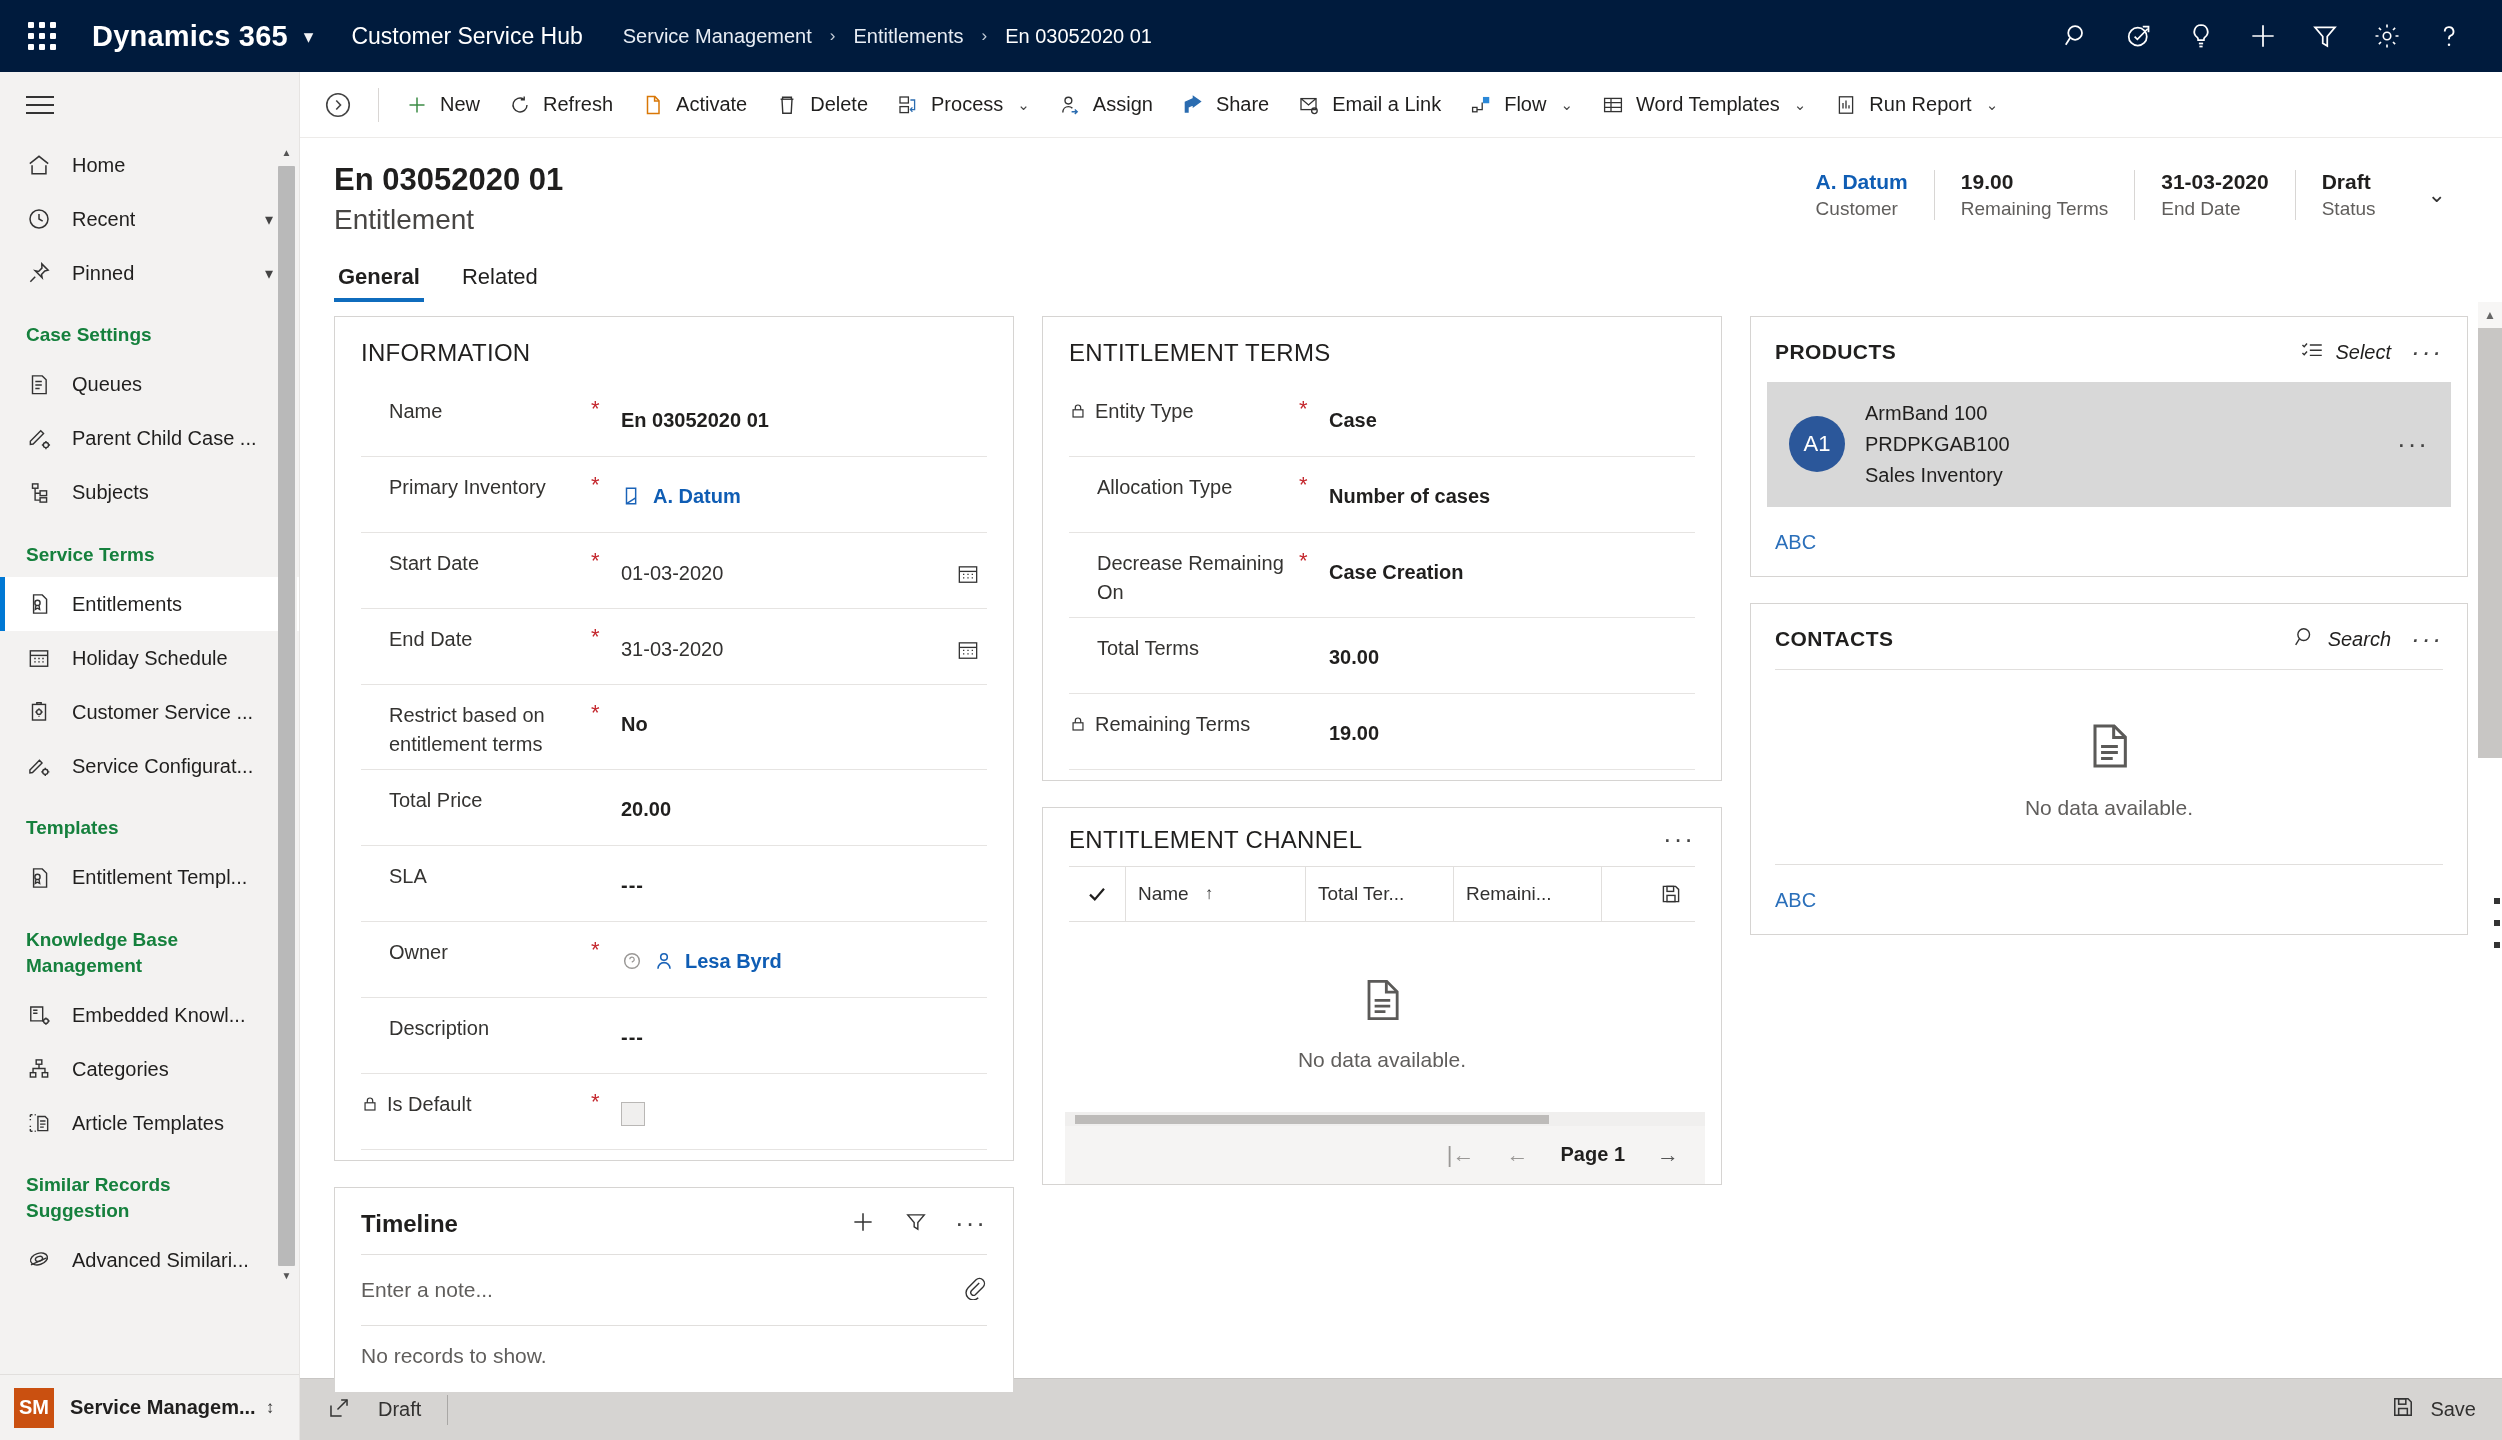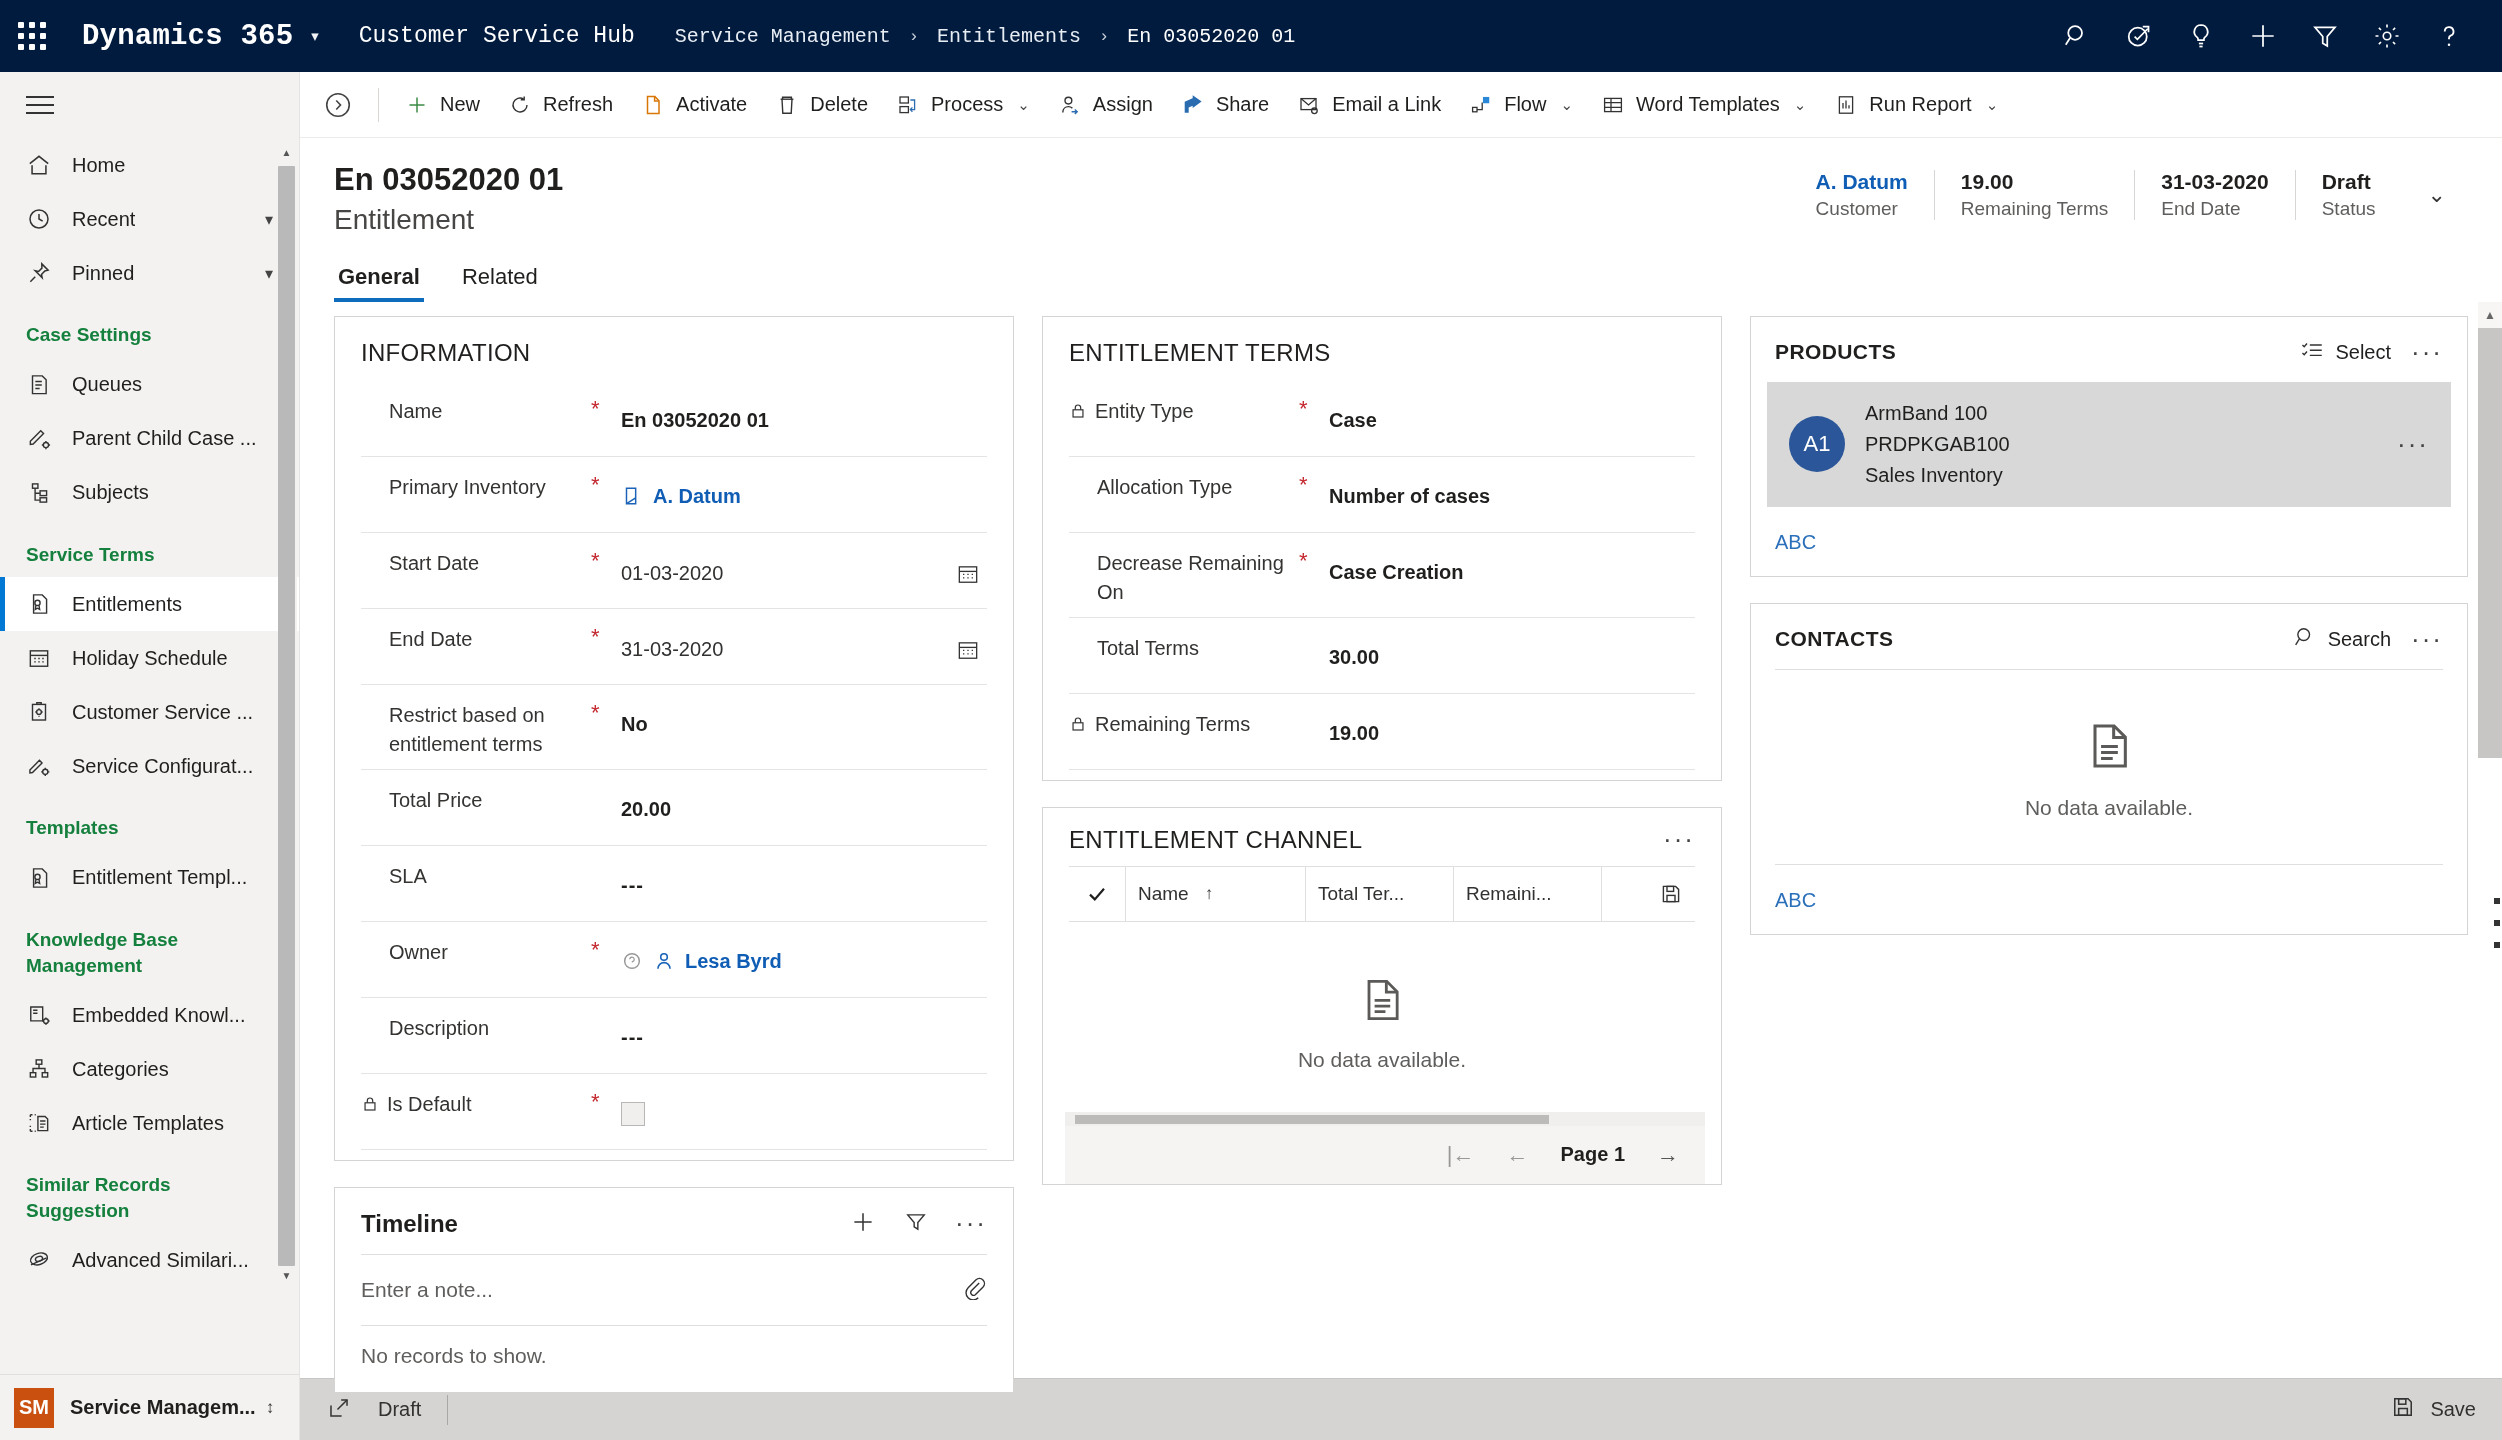--- a/index.html
+++ b/index.html
@@ -8,21 +8,21 @@
     font-family: "Liberation Sans", sans-serif;
     background: #ffffff;
     overflow: hidden;
     -webkit-font-smoothing: antialiased;
   }
   .app { position: relative; width: 2502px; height: 1440px; display: flex; flex-direction: column; }
 
   
   .topbar {
     height: 72px; background: #001B3D; display: flex; align-items: center;
-    flex: 0 0 72px; color: #fff; padding-left: 4px; font-family: Liberation Mono, monospace;
+    flex: 0 0 72px; color: #fff; padding-left: 14px;
   }
   .waffle { width: 56px; height: 72px; display: flex; align-items: center; justify-content: center; cursor: pointer; }
   .waffle-grid { display: grid; grid-template-columns: repeat(3, 6px); grid-template-rows: repeat(3, 6px); gap: 5px; }
   .waffle-grid i { width: 6px; height: 6px; background: #fff; border-radius: 1px; display: block; }
   .brand { font-size: 29px; font-weight: 600; margin-left: 22px; letter-spacing: .2px; color:#fff; }
   .brand-caret { margin-left: 16px; font-size: 19px; opacity: .95; cursor: pointer; }
   .app-name { font-size: 23px; margin-left: 38px; color: #fff; }
   .crumbs { display: flex; align-items: center; margin-left: 40px; font-size: 20px; color: #e8edf4; }
   .crumbs .sep { margin: 0 18px; font-size: 17px; opacity: .85; }
   .crumbs .crumb { cursor: pointer; white-space: nowrap; }
@@ -187,21 +187,21 @@
     display: flex; align-items: center; justify-content: flex-end; gap: 32px; background: #f5f4f3;
     height: 58px; padding-right: 26px; margin: 0 16px 0 22px; font-size: 20px; color: #201f1e;
   }
   .pager .pg-ico { color: #9a9896; font-size: 22px; cursor: pointer; }
   .pager .pg-ico.on { color: #555; }
   .pager .pnum { font-weight: 700; }
 
   
   .rc-head { display: flex; align-items: center; padding: 20px 24px 14px 24px; }
   .rc-head .t { font-size: 21px; font-weight: 700; letter-spacing: .4px; color: #201f1e; }
-  .rc-head .acts { margin-left: auto; display: flex; align-items: center; gap: 20px; font-size: 20px; color: #201f1e; }
+  .rc-head .acts { margin-left: auto; display: flex; align-items: center; gap: 20px; font-size: 20px; color: #201f1e; font-style: italic; }
   .rc-head .acts .a { display: flex; align-items: center; gap: 10px; cursor: pointer; }
   .prod-row {
     display: flex; align-items: center; background: #d8d8d8; padding: 16px 22px; margin: 0 16px;
   }
   .avatar {
     width: 56px; height: 56px; border-radius: 50%; background: #2b579a; color: #fff; font-size: 22px;
     display: flex; align-items: center; justify-content: center; flex: 0 0 56px;
   }
   .prod-txt { margin-left: 20px; font-size: 20px; color: #201f1e; line-height: 1.55; }
   .prod-row .ellipsis { margin-left: auto; }

